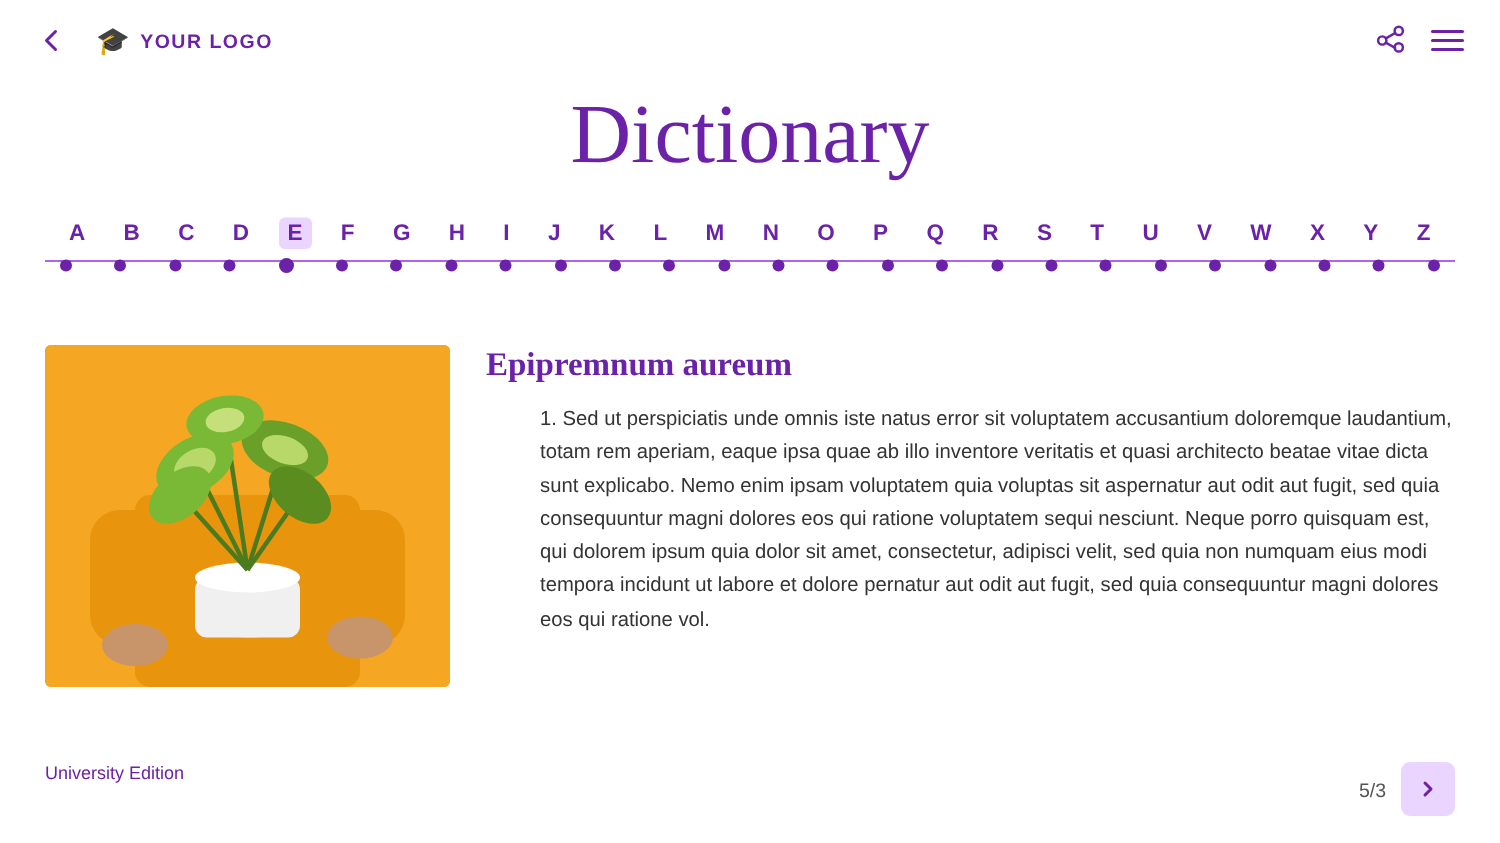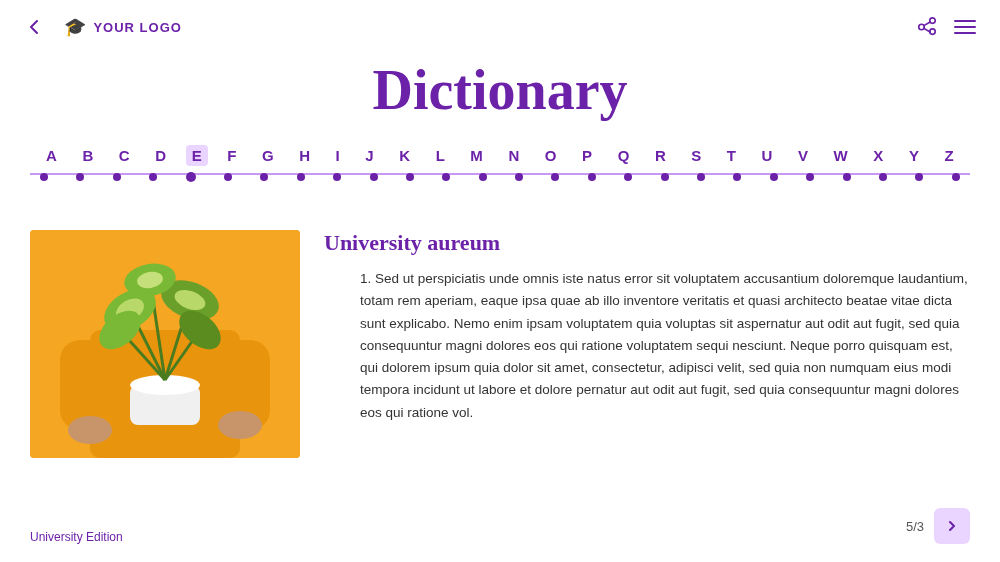--- a/index.html
+++ b/index.html
@@ -71,21 +71,21 @@
       color: #6b21a8;
       display: flex;
       align-items: center;
       justify-content: center;
     }
 
     
     .page-title {
       text-align: center;
       font-size: 56px;
-      font-weight: 700;
+      font-weight: 400;
       color: #6b21a8;
       font-family: Georgia, serif;
       position: absolute;
       top: 58px;
       left: 0;
       right: 0;
     }
 
     
     .alphabet-section {
@@ -215,21 +215,21 @@
       margin-left: 36px;
     }
 
     
     .footer {
       position: absolute;
       bottom: 18px;
       left: 30px;
       right: 30px;
       display: flex;
-      align-items: flex-end;
+      align-items: flex-start;
       justify-content: space-between;
     }
 
     .university-label {
       font-size: 12px;
       color: #6b21a8;
       font-family: Arial, sans-serif;
     }
 
     .pagination {
@@ -452,21 +452,21 @@
       <ellipse cx="100" cy="80" rx="15" ry="10" fill="#b8d96a" transform="rotate(-30 100 80)"></ellipse>
       <ellipse cx="160" cy="70" rx="30" ry="18" fill="#6aa02a" transform="rotate(20 160 70)"></ellipse>
       <ellipse cx="160" cy="70" rx="16" ry="9" fill="#b8d96a" transform="rotate(20 160 70)"></ellipse>
       <ellipse cx="120" cy="50" rx="26" ry="16" fill="#7ab935" transform="rotate(-10 120 50)"></ellipse>
       <ellipse cx="120" cy="50" rx="13" ry="8" fill="#c5e07a" transform="rotate(-10 120 50)"></ellipse>
       <ellipse cx="170" cy="100" rx="24" ry="15" fill="#5a8c20" transform="rotate(40 170 100)"></ellipse>
       <ellipse cx="90" cy="100" rx="24" ry="15" fill="#7ab935" transform="rotate(-40 90 100)"></ellipse>
     </svg>
   </div>
   <div class="definition-area">
-    <div class="word-title">University aureum</div>
+    <div class="word-title">Epipremnum aureum</div>
     <div class="word-definition">1. Sed ut perspiciatis unde omnis iste natus error sit voluptatem accusantium doloremque laudantium, totam rem aperiam, eaque ipsa quae ab illo inventore veritatis et quasi architecto beatae vitae dicta sunt explicabo. Nemo enim ipsam voluptatem quia voluptas sit aspernatur aut odit aut fugit, sed quia consequuntur magni dolores eos qui ratione voluptatem sequi nesciunt. Neque porro quisquam est, qui dolorem ipsum quia dolor sit amet, consectetur, adipisci velit, sed quia non numquam eius modi tempora incidunt ut labore et dolore pernatur aut odit aut fugit, sed quia consequuntur magni dolores eos qui ratione vol.</div>
   </div>
 </div>
 
 <div class="footer">
   <span class="university-label">University Edition</span>
   <div class="pagination">
     <span class="page-indicator">5/3</span>
     <button class="next-btn">
       <svg width="16" height="16" viewBox="0 0 16 16" fill="none">

